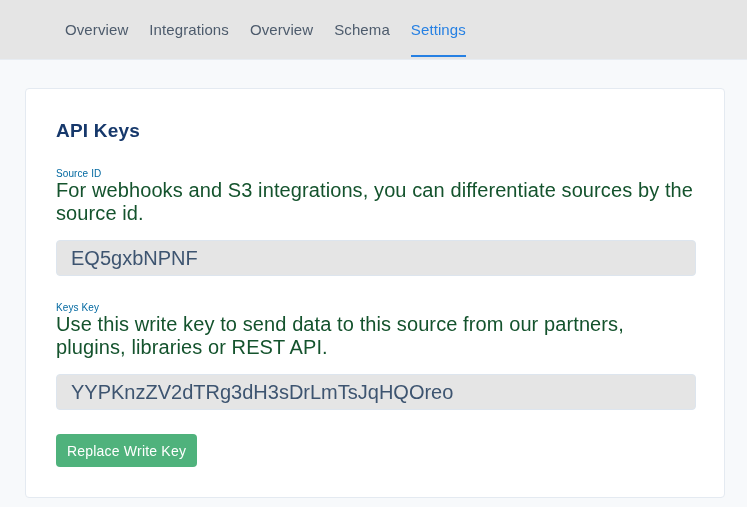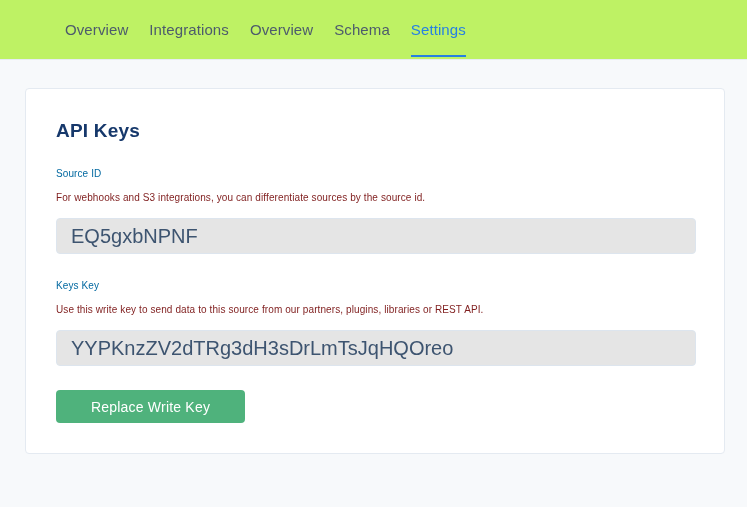--- a/index.html
+++ b/index.html
@@ -5,21 +5,21 @@
   * { margin: 0; padding: 0; box-sizing: border-box; }
   html, body {
     width: 747px; height: 507px;
     background: #f7f9fb;
     font-family: "Liberation Sans", "DejaVu Sans", sans-serif;
     overflow: hidden;
   }
   
   .topbar {
     height: 60px;
-    background: #bef264;
+    background: #e5e5e5;
     border-bottom: 1px solid #e7ecf2;
     display: flex;
     align-items: stretch;
     padding-left: 65px;
   }
   .tabs { display: flex; align-items: stretch; }
   .tab {
     position: relative;
     display: flex;
     align-items: center;
@@ -52,23 +52,22 @@
     letter-spacing: 0.2px;
   }
   .field-section { margin-top: 26px; }
   .field-label {
     font-size: 10px;
     font-weight: 400;
     color: #0369a1;
     letter-spacing: 0.1px;
   }
   .field-desc {
-    margin-top: 13px;
-    font-size: 10px;
-    color: #7f1d1d;
+    font-size: 20px;
+    color: #14532d;
     letter-spacing: 0.1px;
   }
   .field-input {
     display: block;
     margin-top: 15px;
     width: 640px;
     height: 36px;
     border: 1px solid #dde5ee;
     border-radius: 4px;
     background: #e5e5e5;
@@ -78,21 +77,21 @@
     color: #3d5470;
     outline: none;
   }
   .green-btn {
     margin-top: 24px;
     display: inline-block;
     background: #4fb27c;
     color: #ffffff;
     border: none;
     border-radius: 4px;
-    padding: 0 35px;
+    padding: 0 11px;
     height: 33px;
     font-family: "Liberation Sans", "DejaVu Sans", sans-serif;
     font-size: 14px;
     letter-spacing: 0.2px;
     cursor: pointer;
   }
 </style>
 </head>
 <body>
 

